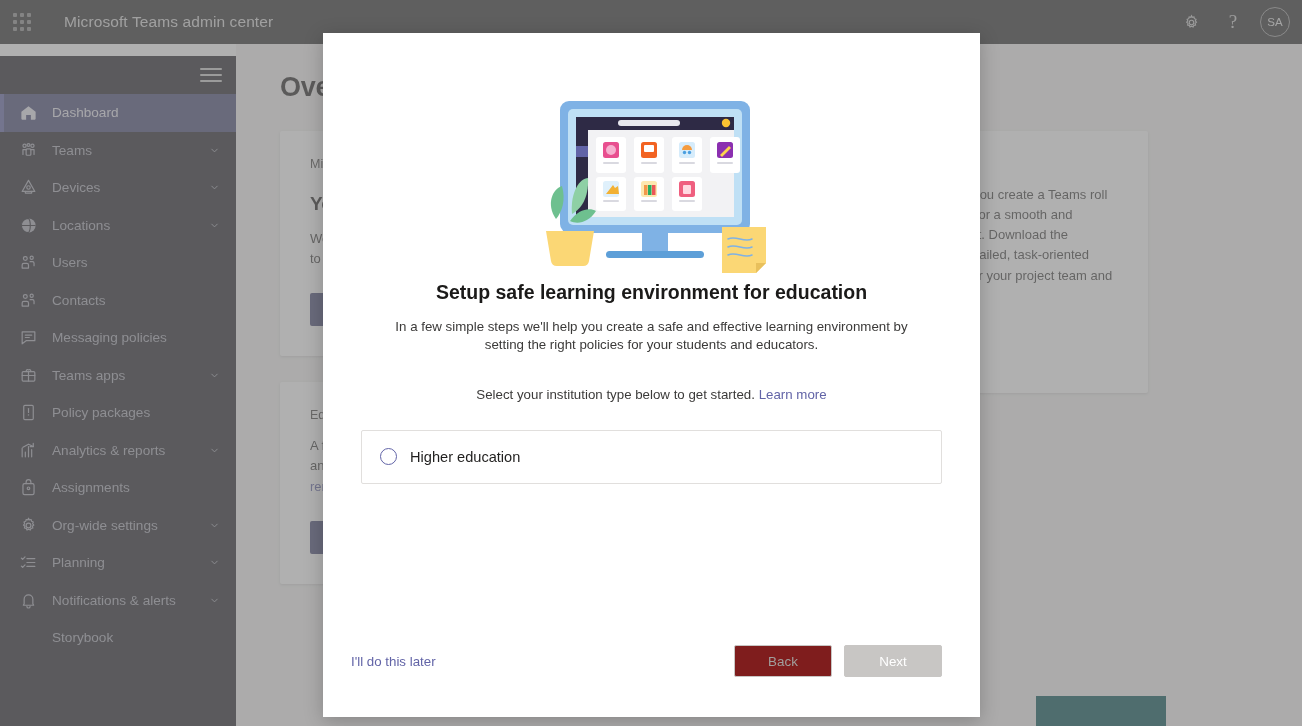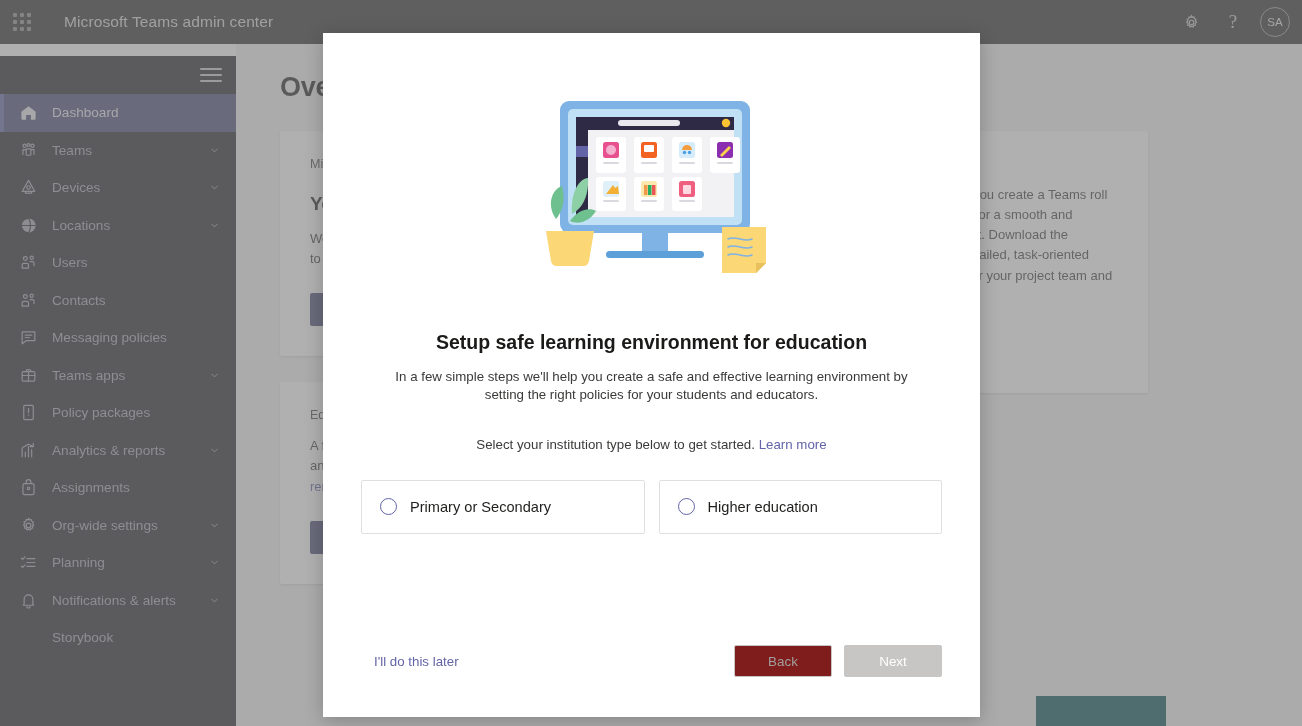--- a/index.html
+++ b/index.html
@@ -142,21 +142,21 @@
     z-index: 7;
     display: flex; flex-direction: column;
     box-shadow: 0 4px 18px rgba(0,0,0,.22);
   }
   .modal-body { padding: 0 38px; flex: 1 1 auto; }
 
   .illo-wrap { display: flex; justify-content: center; padding-top: 66px; }
 
   .modal-title {
     text-align: center; font-size: 19.5px; font-weight: bold;
-    color: #1b1a19; margin-top: 50px;
+    color: #1b1a19; 
   }
   .modal-sub {
     text-align: center; font-size: 13.3px; color: #3b3a39;
     line-height: 1.38; margin-top: 14px;
     max-width: 520px; margin-left: auto; margin-right: auto;
   }
   .modal-select-line {
     text-align: center; font-size: 13.3px; color: #3b3a39; margin-top: 32px;
   }
   .learn-more { color: #6264a7; text-decoration: none; cursor: pointer; }
@@ -174,21 +174,21 @@
   }
   .radio {
     width: 17px; height: 17px; border-radius: 50%;
     border: 1.6px solid #6264a7; margin-right: 13px;
     flex: 0 0 17px;
   }
   .option-label { font-size: 14.6px; color: #201f1e; }
 
   .modal-footer {
     display: flex; align-items: center;
-    padding: 0 38px 40px 51px;
+    padding: 0 38px 40px 28px;
   }
   .later-link {
     font-size: 13.3px; color: #6264a7; cursor: pointer;
   }
   .footer-btns { margin-left: auto; display: flex; gap: 12px; }
   .btn {
     border-radius: 2px; font-size: 13.4px;
     width: 98px; height: 32px; cursor: pointer;
   }
   .btn-back { background: #7f1d1d; border: 1px solid #c8c6c4; color: #a19f9d; }
@@ -529,24 +529,20 @@
       <div class="modal-sub">In a few simple steps we'll help you create a safe and effective learning environment by setting the right policies for your students and educators.</div>
 
       <div class="modal-select-line">
         <span>Select your institution type below to get started.</span>
         <a class="learn-more">Learn more</a>
       </div>
 
       <div class="options" id="options">
           <div class="option">
             <span class="radio"></span>
-            <span class="option-label">Primary or Secondary</span>
-          </div>
-          <div class="option">
-            <span class="radio"></span>
             <span class="option-label">Higher education</span>
           </div>
         </div>
     </div>
 
     <div class="modal-footer">
       <span class="later-link">I'll do this later</span>
       <div class="footer-btns">
         <button class="btn btn-back">Back</button>
         <button class="btn btn-next">Next</button>

